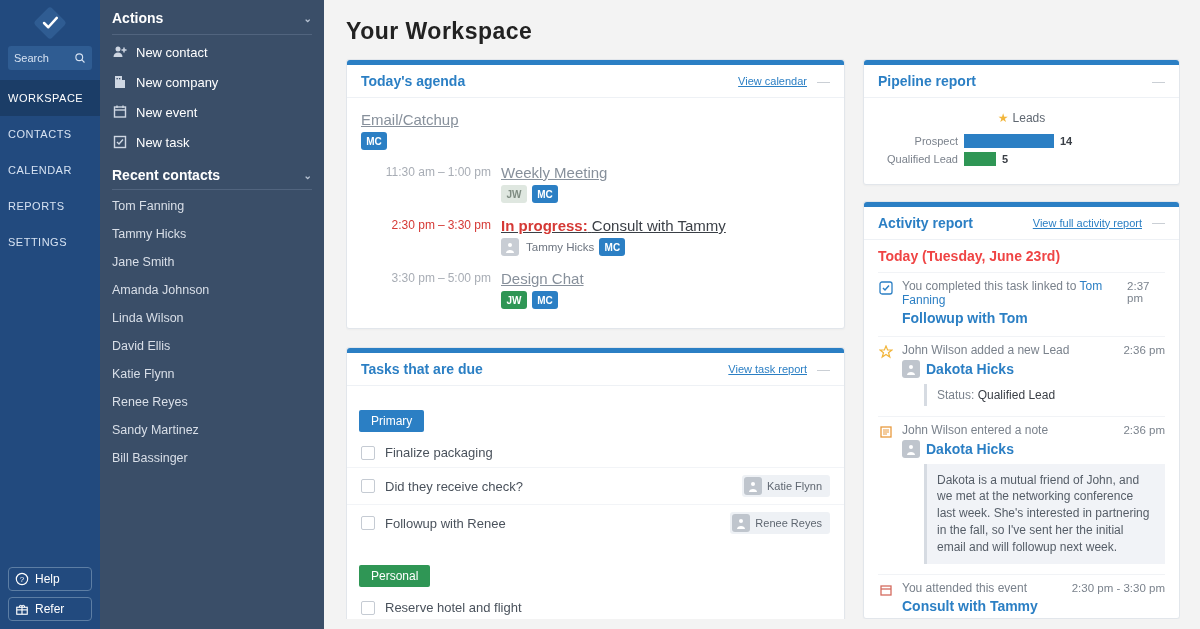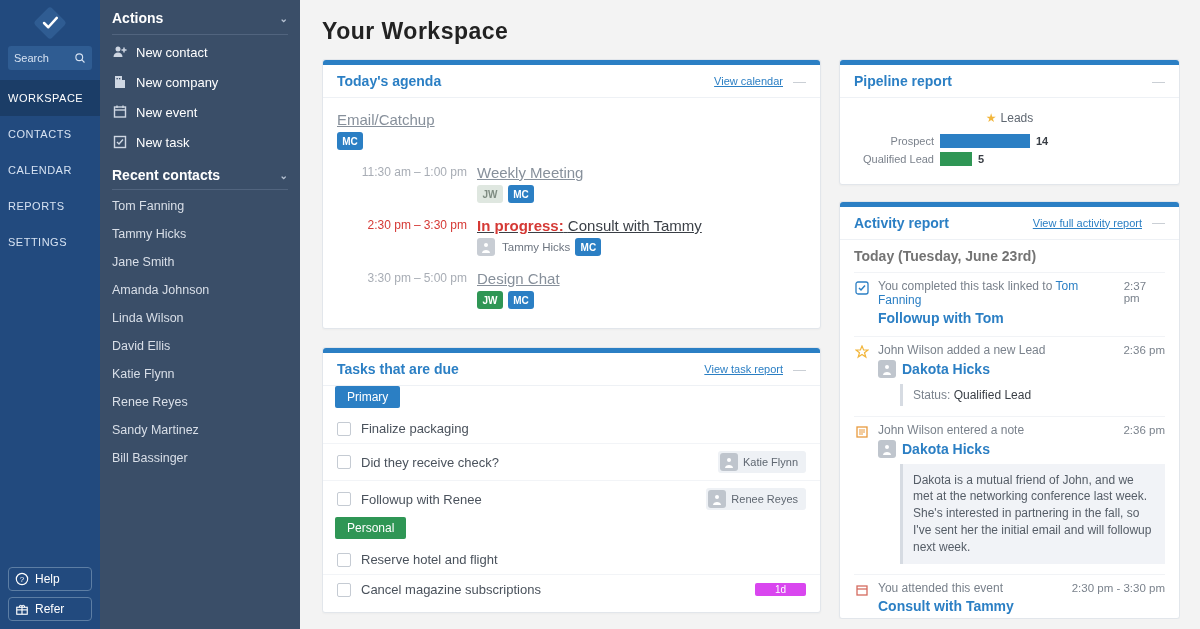--- a/index.html
+++ b/index.html
@@ -14,21 +14,21 @@
   .nav-search input::placeholder { color: #d6e2f2; }
   .nav-search .si { width: 12px; height: 12px; }
   .nav-items { display: flex; flex-direction: column; }
   .nav-item { font-size: 11px; letter-spacing: .5px; padding: 12px 8px; color: #d6e2f2; cursor: pointer; }
   .nav-item.active { background: #1b3d67; color: #fff; }
   .nav-bottom { margin-top: auto; padding: 8px; display: flex; flex-direction: column; gap: 6px; }
   .nav-btn { border: 1px solid #5d7ea4; border-radius: 4px; padding: 4px 6px; display: flex; align-items: center; gap: 6px; font-size: 12px; cursor: pointer; color: #fff; }
   .nav-btn svg { width: 14px; height: 14px; }
   
   
-  .side-col { width: 200px; background: #3a4e68; color: #e3e8ef; display: flex; flex-direction: column; padding-bottom: 10px; }
+  .side-col { width: 224px; background: #3a4e68; color: #e3e8ef; display: flex; flex-direction: column; padding-bottom: 10px; }
   .side-head { display: flex; align-items: center; padding: 10px 12px 8px 12px; font-size: 14px; font-weight: bold; color: #fff; }
   .side-head .chev { margin-left: auto; font-size: 10px; color: #b8c4d4; }
   .side-list { display: flex; flex-direction: column; }
   .side-action, .side-contact { padding: 7px 12px; font-size: 13px; display: flex; align-items: center; gap: 8px; cursor: pointer; }
   .side-action { color: #fff; font-weight: 500; }
   .side-contact { color: #d9dfe8; font-size: 12.5px; }
   .side-action svg { width: 16px; height: 16px; }
   .side-divider { border-top: 1px solid #51647e; margin: 0 12px 2px 12px; }
   .side-head2 { padding: 10px 12px 6px 12px; }
   
@@ -62,21 +62,21 @@
   .badge { height: 18px; min-width: 26px; padding: 0 5px; font-size: 10px; color: #fff; font-weight: 600; }
   .b-mc { background: #2b7fc4; }
   .b-jw { background: #2f9655; }
   .b-jw-light { background: #dfe7e0; color: #7f8c82; }
   .avatar { width: 18px; height: 18px; background: #c8cdd4; }
   .avatar svg { width: 12px; height: 12px; fill: #fff; }
   .attendee { font-size: 11.5px; color: #6d7580; margin-left: 2px; }
   
   
   .tasks-body { padding: 0 0 8px 0; }
-  .tg-head { background: #2b7fc4; color: #fff; display: inline-block; padding: 4px 12px 4px 12px; font-size: 12px; margin: 0 0 6px 12px; border-radius: 2px; }
+  .tg-head { background: #2b7fc4; color: #fff; display: inline-block; padding: 4px 12px 4px 12px; font-size: 12px; margin: 24px 0 6px 12px; border-radius: 2px; }
   .tg-head.green { background: #2f9655; text-align: center; }
   .task-row { display: flex; align-items: center; padding: 7px 14px; gap: 10px; }
   .task-row + .task-row { border-top: 1px solid #f2f4f7; }
   .task-cb { width: 14px; height: 14px; border: 1px solid #c5cbd3; border-radius: 2px; cursor: pointer; }
   .task-name { font-size: 13px; color: #4a525c; flex: 1; }
   .task-assignee { display: flex; align-items: center; gap: 5px; background: #eef1f5; border-radius: 3px; padding: 2px 8px 2px 2px; }
   .task-assignee .avatar { background: #bfc5cd; }
   .task-assignee span { font-size: 11px; color: #5f6771; }
   .task-age { background: #d946ef; color: #fff; font-size: 10px; padding: 1px 20px; border-radius: 2px; }
   
@@ -86,21 +86,21 @@
   .pipe-leads-head .star { color: #f2b63c; font-size: 12px; }
   .pipe-leads-head .lbl { font-size: 12px; color: #5f6771; margin-left: 4px; }
   .pipe-row { display: flex; align-items: center; gap: 6px; margin-bottom: 4px; }
   .pipe-label { width: 80px; text-align: right; font-size: 11px; color: #7b828c; }
   .pipe-bar { height: 14px; background: #2b7fc4; }
   .pipe-bar.green { background: #2f9655; }
   .pipe-val { font-size: 11px; font-weight: 600; color: #3a3f46; }
   
   
   .act-body { padding: 8px 14px 10px 14px; overflow: hidden; }
-  .act-date { font-size: 14px; font-weight: 600; color: #737373; margin-bottom: 8px; }
+  .act-date { font-size: 14px; font-weight: 600; color: #ef4444; margin-bottom: 8px; }
   .act-item { display: flex; gap: 8px; padding: 6px 0 10px 0; border-top: 1px solid #f1f3f6; }
   .act-item:first-of-type { border-top: none; }
   .act-icon { width: 16px; display: flex; justify-content: center; padding-top: 2px; }
   .act-icon svg { width: 14px; height: 14px; }
   .act-main { flex: 1; }
   .act-line1 { font-size: 12px; color: #7a828c; display: flex; align-items: baseline; }
   .act-line1 .time { margin-left: auto; font-size: 11.5px; color: #7a828c; }
   .act-link { color: #2b7fc4; text-decoration: none; cursor: pointer; }
   .act-sub { margin-top: 3px; display: flex; align-items: center; gap: 6px; }
   .act-sub .avatar { background: #bfc5cd; }

